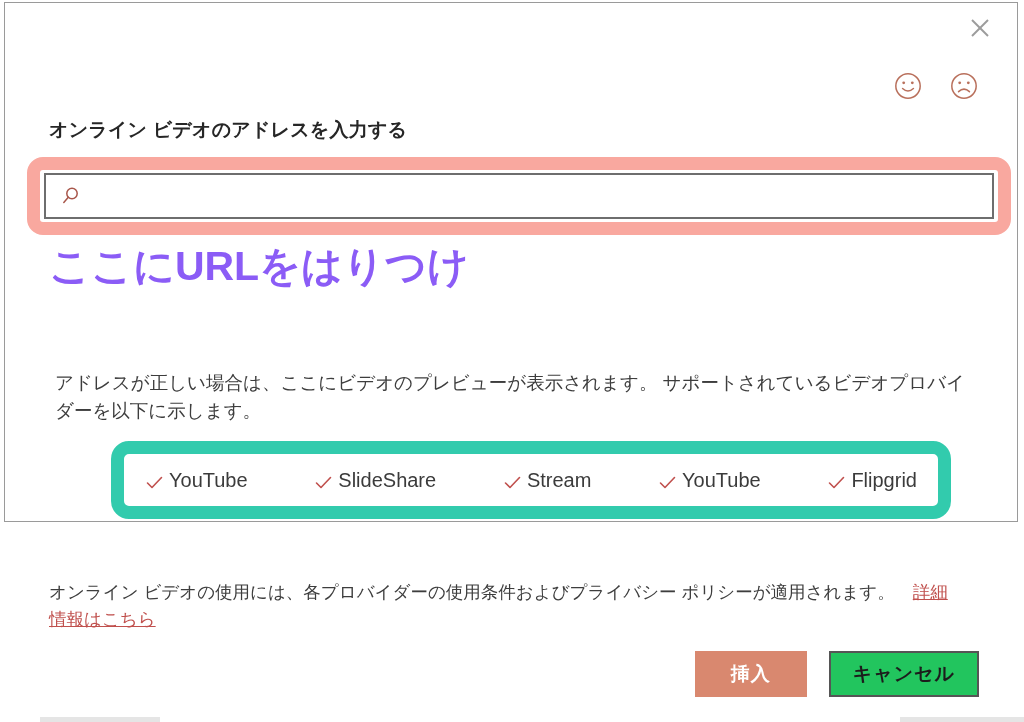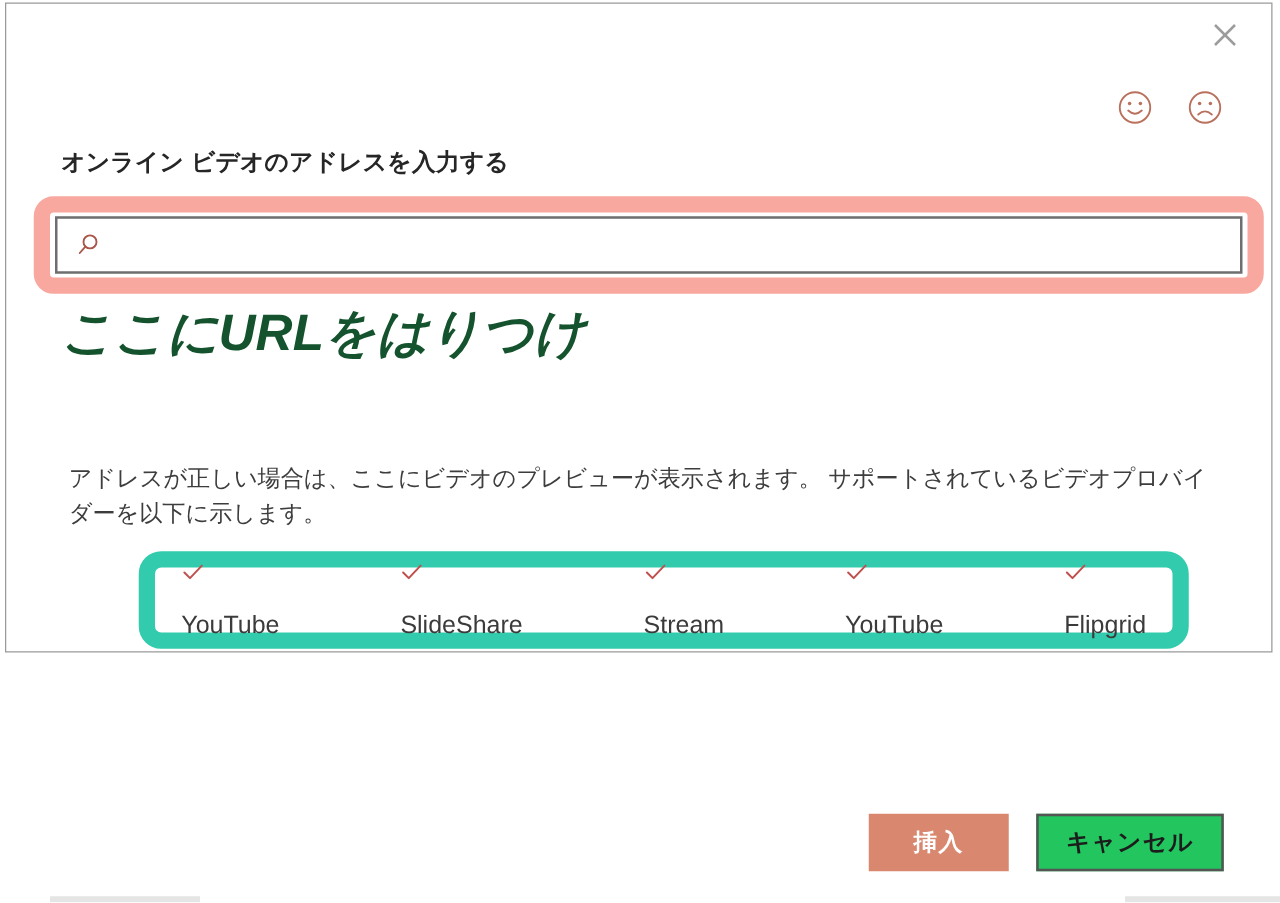--- a/index.html
+++ b/index.html
@@ -125,25 +125,24 @@
     padding: 0;
   }
 
   
   .annotation {
     position: absolute;
     left: 44px;
     top: 242px;
     font-size: 41px;
     font-weight: bold;
-    color: #14532d;
+    color: #8b5cf6;
     letter-spacing: 0px;
     white-space: nowrap;
     line-height: 1.05;
-    font-style: italic;
   }
 
   
   .copy-1 {
     position: absolute;
     left: 0;
     top: 308px;
     width: 1014px;
     text-align: center;
     font-size: 20px;
@@ -178,24 +177,23 @@
     width: 808px;
     height: 46px;
     display: flex;
     align-items: center;
     justify-content: space-between;
     padding: 0 18px;
     box-sizing: border-box;
   }
   .provider {
     display: flex;
-    align-items: flex-start;
-    gap: 22px;
+    align-items: flex-end;
+    gap: 5px;
     cursor: default;
-    flex-direction: column;
   }
   .check-icon { display: block; flex: 0 0 auto; }
   .provider-name {
     font-size: 20px;
     color: #3b3b3b;
     white-space: nowrap;
   }
 
   
   .legal {
@@ -319,20 +317,23 @@
       <span class="provider-name">YouTube</span>
     </div>
     <div class="provider">
       <svg class="check-icon" width="19" height="19" viewBox="0 0 19 19">
         <path d="M2.5 10 L7 14.5 L16.5 4.5" fill="none" stroke="#c0504d" stroke-width="1.6" stroke-linecap="round" stroke-linejoin="round"></path>
       </svg>
       <span class="provider-name">Flipgrid</span>
     </div>
   </div>
 
+  <div class="legal">
+    <span>オンライン ビデオの使用には、各プロバイダーの使用条件およびプライバシー ポリシーが適用されます。</span><a class="legal-link">詳細情報はこちら</a>
+  </div>
 
   <div class="btn-row">
     <button class="btn btn-primary">挿入</button>
     <button class="btn btn-secondary">キャンセル</button>
   </div>
 
 </div>
 
 <div class="page-sliver">
   <div class="smudge" style="left:40px;width:120px;"></div>

